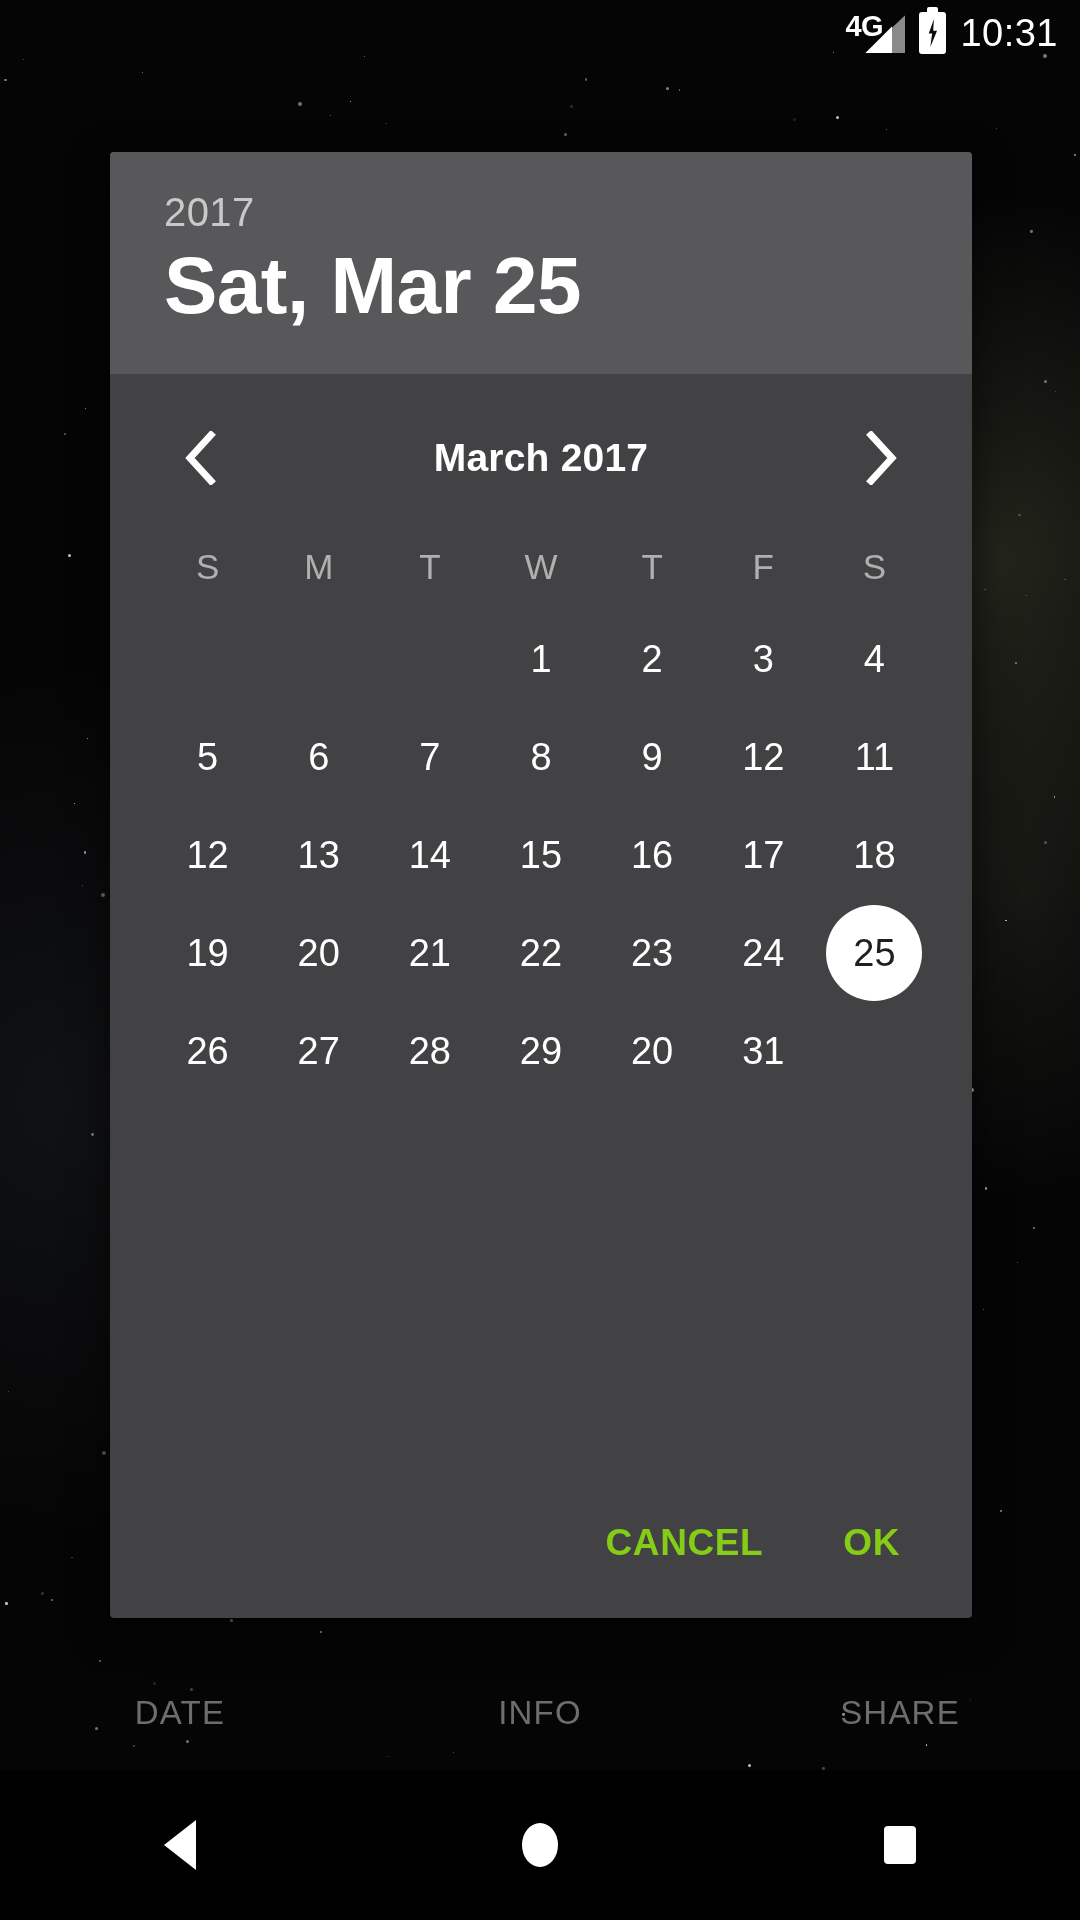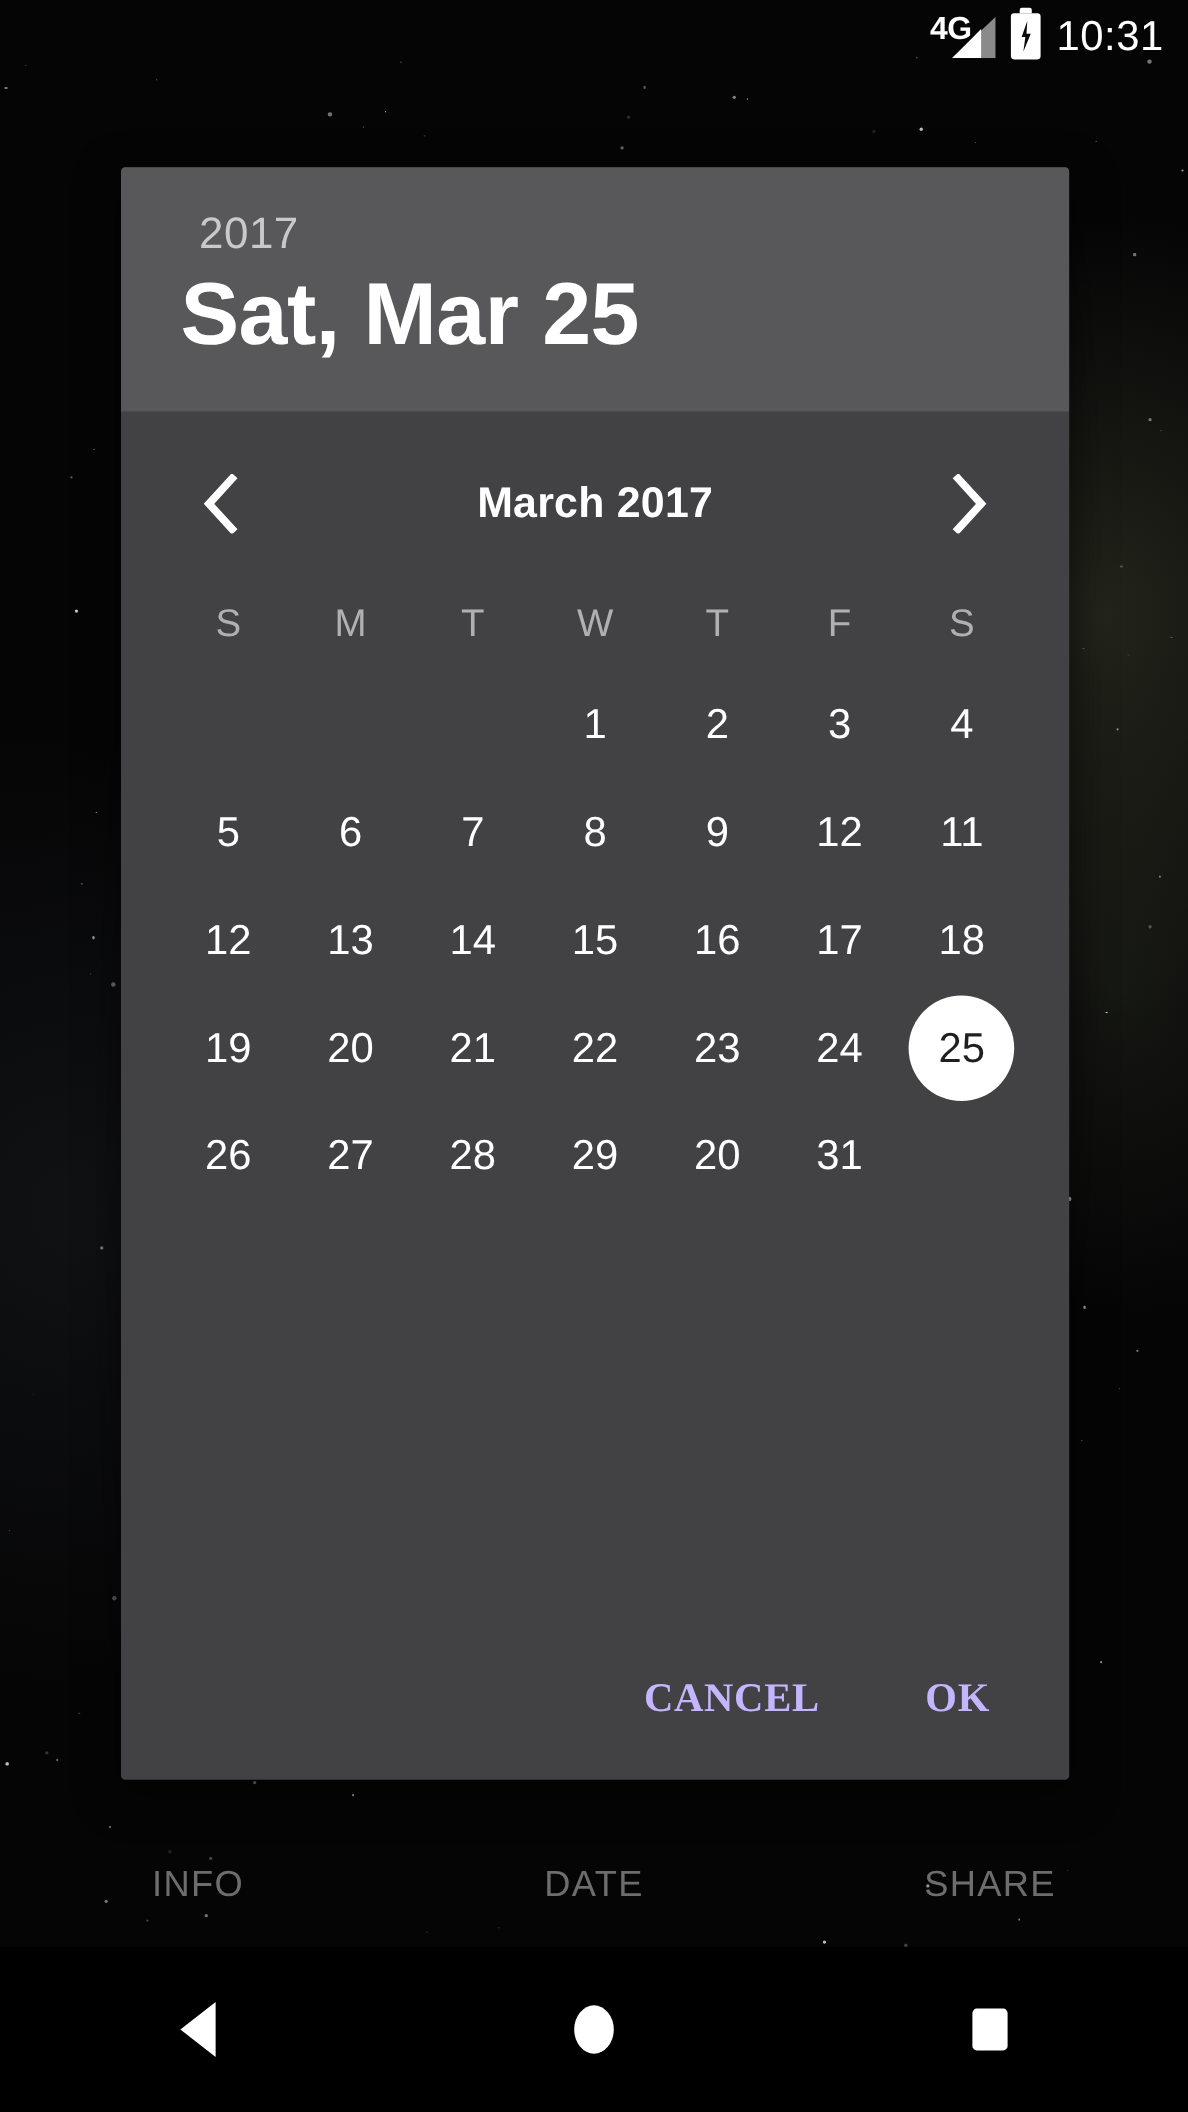--- a/index.html
+++ b/index.html
@@ -178,21 +178,20 @@
     height: 222px;
     background: #58585a;
     padding: 38px 54px 0 54px;
   }
   #header-year {
     font-size: 40px;
     color: #c9c9c9;
     font-weight: normal;
     line-height: 1.1;
     letter-spacing: 0.4px;
-    margin-left: 17px;
   }
   #header-date {
     font-size: 80px;
     color: #ffffff;
     font-weight: bold;
     line-height: 1.15;
     margin-top: 6px;
     letter-spacing: -0.5px;
   }
 
@@ -266,28 +265,27 @@
     height: 150px;
     display: flex;
     align-items: center;
     justify-content: flex-end;
     padding-right: 68px;
     gap: 72px;
   }
   .dlg-btn {
     background: none;
     border: none;
-    color: #c4b5fd;
-    font-family: Liberation Serif, serif;
+    color: #84cc16;
+    font-family: Liberation Sans, sans-serif;
     font-size: 37px;
     font-weight: bold;
     letter-spacing: 0.6px;
     cursor: pointer;
     padding: 10px 4px;
-    margin-left: 16px;
   }
 </style>
 </head>
 <body>
 
 <div id="wallpaper">
   <div id="stars">
       <i style="left:575.6px;top:1389.8px;width:2.1px;height:2.1px;opacity:0.19"></i>
       <i style="left:155.9px;top:343.2px;width:2.1px;height:2.1px;opacity:0.41"></i>
       <i style="left:249.1px;top:1385.0px;width:3.2px;height:3.2px;opacity:0.61"></i>
@@ -529,22 +527,22 @@
       <span class="sig-tri-fg"></span>
     </div>
     <div class="battery">
       <span class="bolt"></span>
     </div>
     <div id="clock">10:31</div>
   </div>
 </div>
 
 <div id="bg-tabs">
+  <div class="tab">DATE</div>
   <div class="tab">INFO</div>
-  <div class="tab">DATE</div>
   <div class="tab">SHARE</div>
 </div>
 
 <div id="dialog">
 
   <div id="dialog-header">
     <div id="header-year">2017</div>
     <div id="header-date">Sat, Mar 25</div>
   </div>
 

